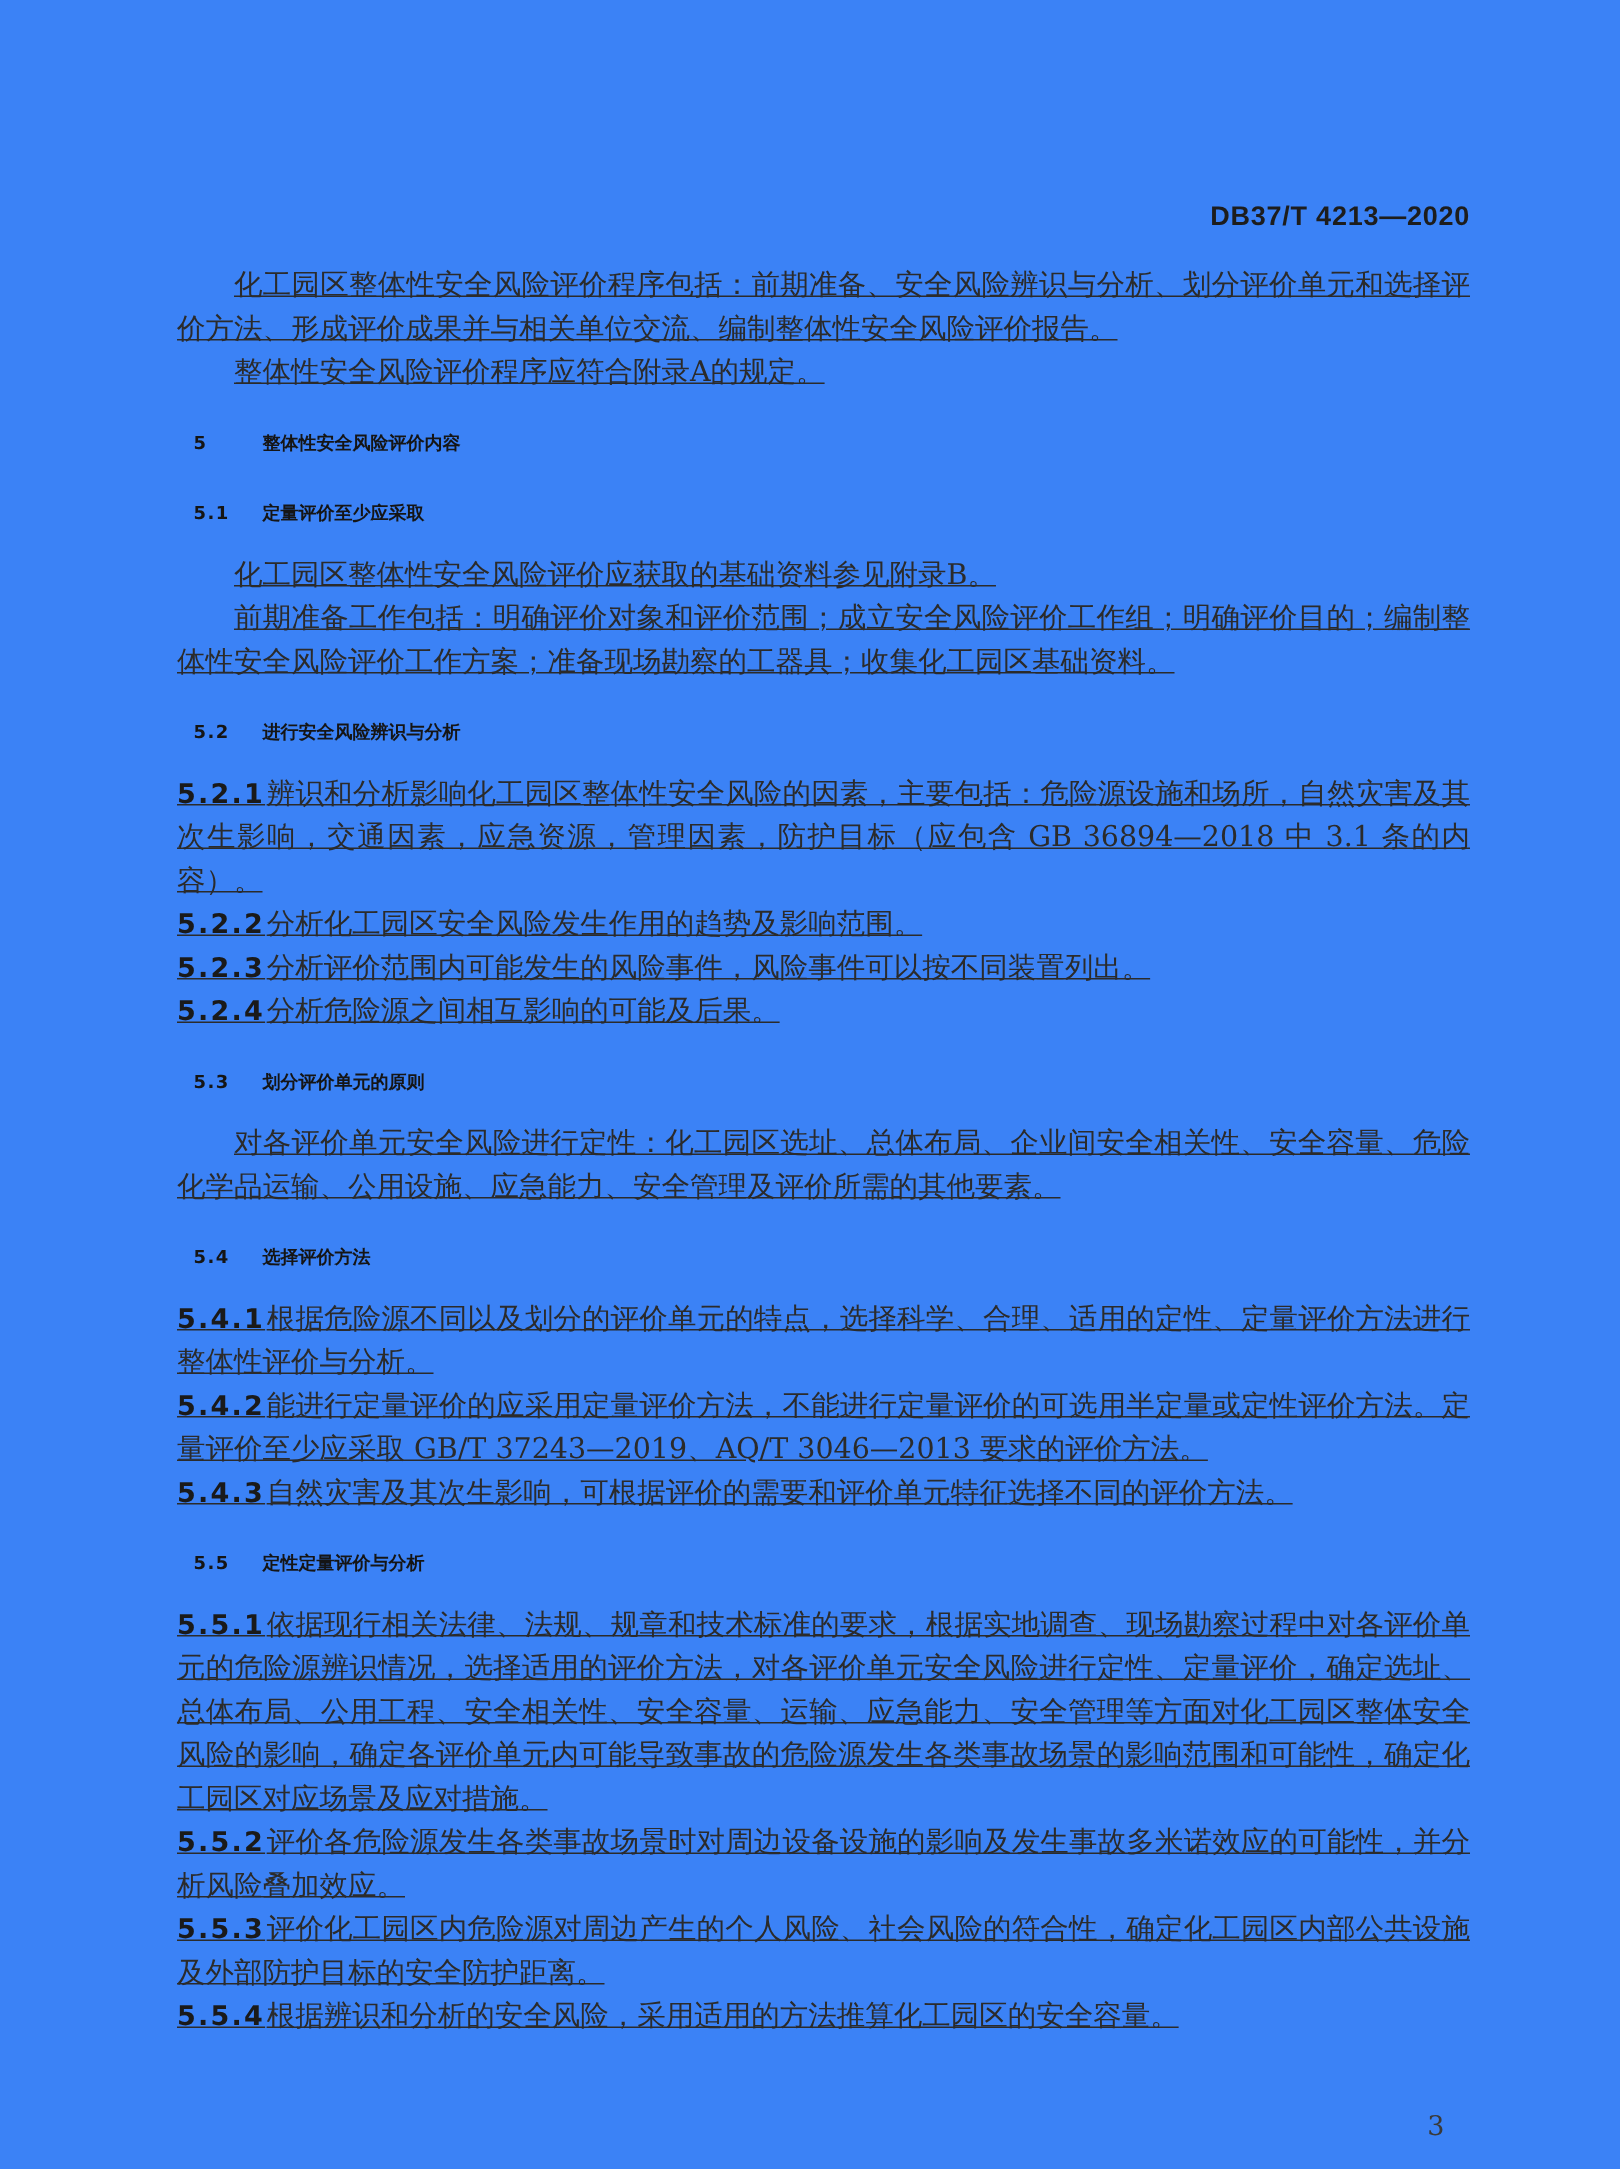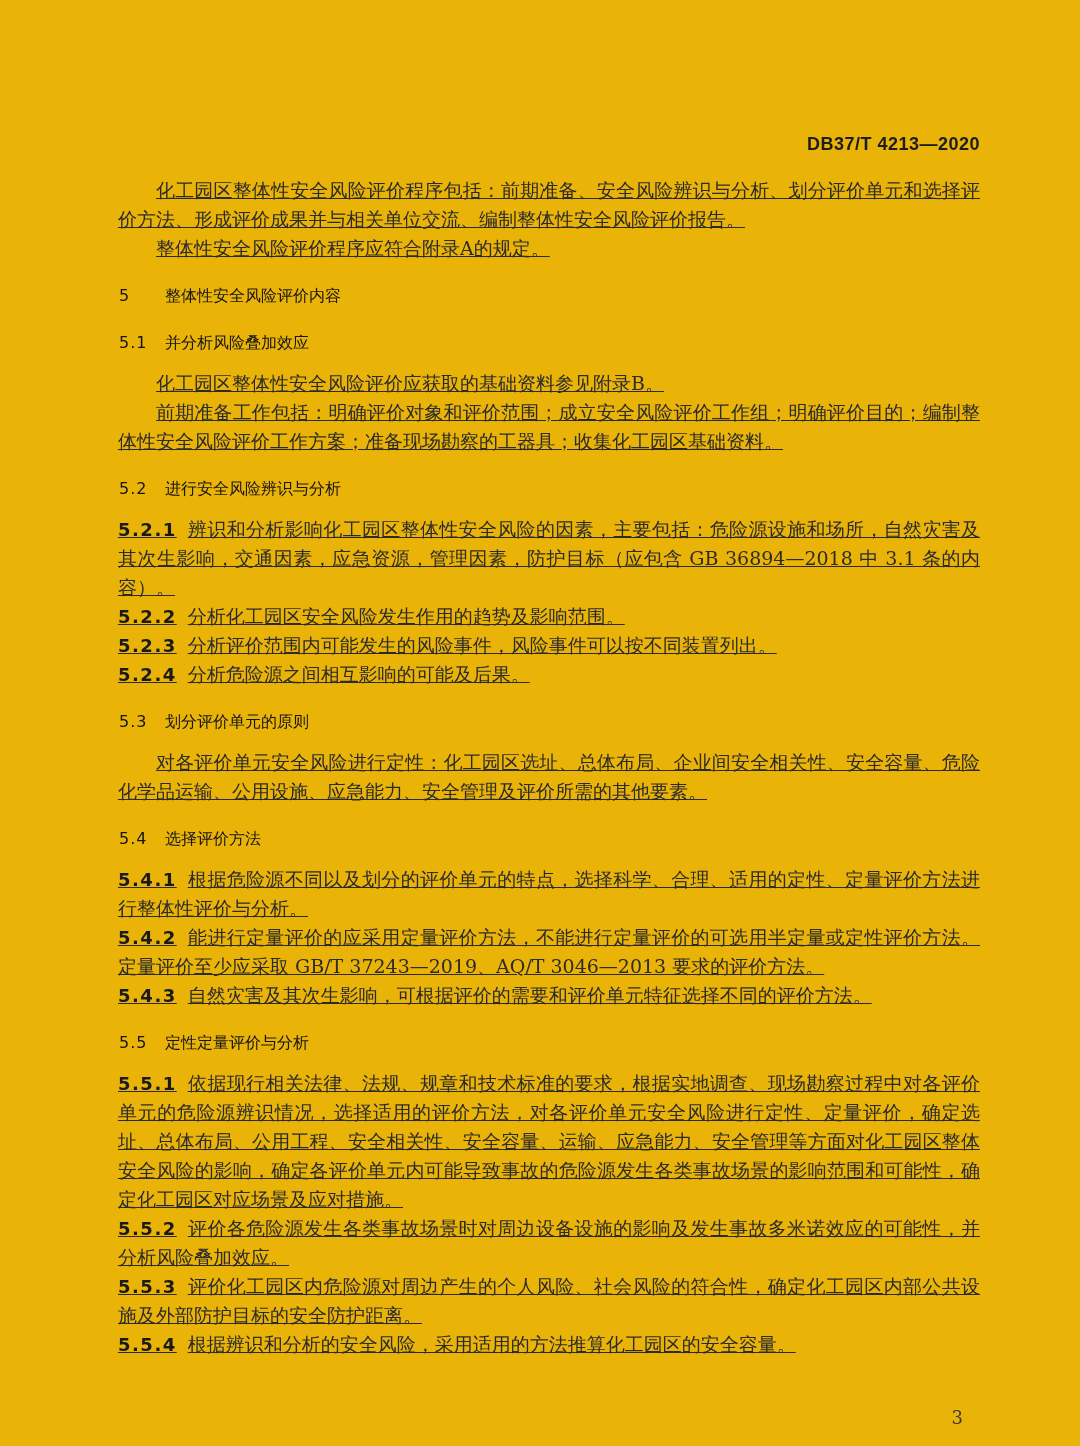--- a/index.html
+++ b/index.html
@@ -1,20 +1,20 @@
 <!DOCTYPE html>
 <html><head>
 <meta charset="utf-8">
 <style>
   html,body{margin:0;padding:0;background:#e8e8e8;}
   .page{
     position:relative;
     width:1080px;height:1446px;
     margin:0 auto;
-    background:#eab308;
+    background:#3b82f6;
     box-sizing:border-box;
     padding:132px 100px 0 118px;
     color:#2b2b2b;
     font-family:"DejaVu Serif","Liberation Serif",serif;
     overflow:hidden;
   }
   .header{
     text-align:right;
     font-family:"Liberation Sans","DejaVu Sans",sans-serif;
     font-weight:700;
@@ -29,40 +29,40 @@
     font-size:19px;
     line-height:29px;
   }
   .doc-body p{margin:0;text-decoration:underline;}
   .para{
     text-indent:2em;
     text-align:justify;
   }
   .heading{
     font-family:"DejaVu Sans","Liberation Sans",sans-serif;
-    font-weight:400;
-    font-size:16px;
+    font-weight:700;
+    font-size:12px;
     line-height:29px;
     color:#151515;
-    margin:18px 0 12px 1px;
+    margin:18px 0 12px 11px;
   }
   .heading .hnum{
     display:inline-block;
     min-width:46px;
     letter-spacing:1px;
   }
   .clause{
     text-align:justify;
   }
   .clause .cnum{
     font-family:"DejaVu Sans","Liberation Sans",sans-serif;
     font-weight:700;
     font-size:18px;
     letter-spacing:1.5px;
-    margin-right:11px;
+    margin-right:1px;
     color:#1a1a1a;
     white-space:nowrap;
   }
   .page-number{
     position:absolute;
     right:117px;
     bottom:18px;
     font-size:18px;
     color:#3a3a3a;
     font-family:"DejaVu Serif","Liberation Serif",serif;
@@ -77,21 +77,21 @@
     <span>DB37/T 4213—2020</span>
   </div>
 
   <div class="doc-body">
 
     <p class="para">化工园区整体性安全风险评价程序包括：前期准备、安全风险辨识与分析、划分评价单元和选择评价方法、形成评价成果并与相关单位交流、编制整体性安全风险评价报告。</p>
     <p class="para">整体性安全风险评价程序应符合附录A的规定。</p>
 
     <h2 class="heading"><span class="hnum">5</span><span>整体性安全风险评价内容</span></h2>
 
-    <h3 class="heading"><span class="hnum">5.1</span><span>并分析风险叠加效应</span></h3>
+    <h3 class="heading"><span class="hnum">5.1</span><span>定量评价至少应采取</span></h3>
     <p class="para">化工园区整体性安全风险评价应获取的基础资料参见附录B。</p>
     <p class="para">前期准备工作包括：明确评价对象和评价范围；成立安全风险评价工作组；明确评价目的；编制整体性安全风险评价工作方案；准备现场勘察的工器具；收集化工园区基础资料。</p>
 
     <h3 class="heading"><span class="hnum">5.2</span><span>进行安全风险辨识与分析</span></h3>
     <p class="clause"><span class="cnum">5.2.1</span><span>辨识和分析影响化工园区整体性安全风险的因素，主要包括：危险源设施和场所，自然灾害及其次生影响，交通因素，应急资源，管理因素，防护目标（应包含 GB 36894—2018 中 3.1 条的内容）。</span></p>
     <p class="clause"><span class="cnum">5.2.2</span><span>分析化工园区安全风险发生作用的趋势及影响范围。</span></p>
     <p class="clause"><span class="cnum">5.2.3</span><span>分析评价范围内可能发生的风险事件，风险事件可以按不同装置列出。</span></p>
     <p class="clause"><span class="cnum">5.2.4</span><span>分析危险源之间相互影响的可能及后果。</span></p>
 
     <h3 class="heading"><span class="hnum">5.3</span><span>划分评价单元的原则</span></h3>

